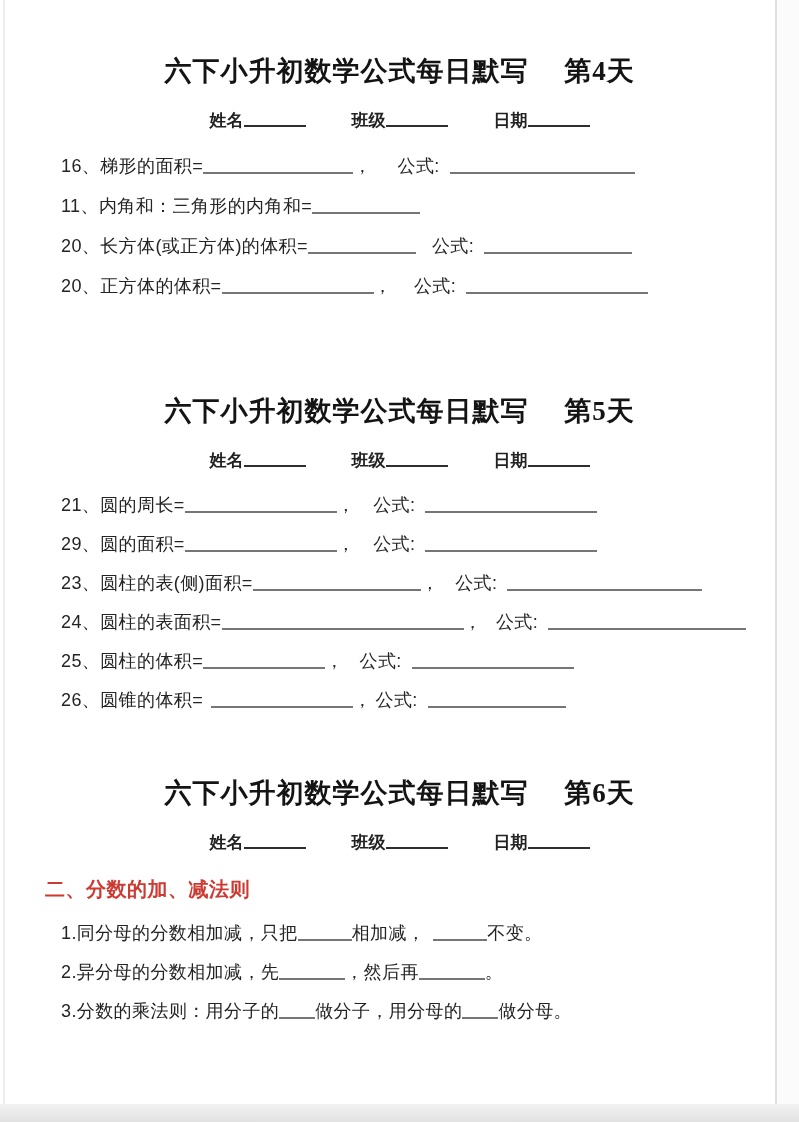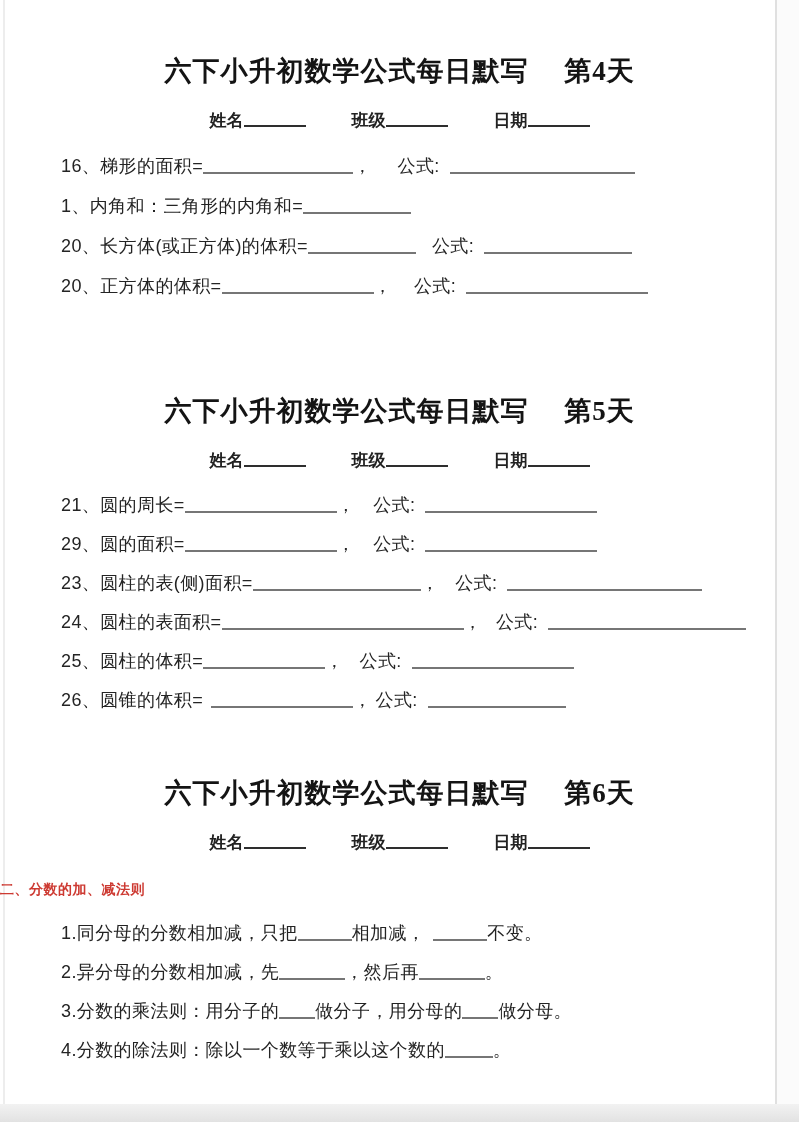--- a/index.html
+++ b/index.html
@@ -29,43 +29,43 @@
   .namefield{white-space:nowrap;}
   .nameblank{display:inline-block;border-bottom:2px solid #2e2e2e;transform:translateY(1px);}
   .items{margin-top:14px;padding-left:61px;}
   .item{white-space:nowrap;font-size:18px;letter-spacing:.4px;color:#242424;}
   .day-0 .item{line-height:40px;height:40px;}
   .day-1 .item{line-height:39px;height:39px;}
   .day-2 .item{line-height:39px;height:39px;}
   .blank{display:inline-block;border-bottom:2px solid #767676;transform:translateY(2px);}
   .gap{display:inline-block;}
   .subheading{
-    margin-top:24px;
-    font-weight:700;font-size:14px;line-height:22px;letter-spacing:.5px;color:#cd3a32;
+    margin-top:24px;padding-left:45px;
+    font-weight:700;font-size:20px;line-height:22px;letter-spacing:.5px;color:#cd3a32;
   }
 </style>
 </head>
 <body>
 
 <div class="page">
   <div class="edge-left"></div>
   <div class="edge-right-margin"></div>
   <div class="edge-right"></div>
   <div class="edge-bottom"></div>
 
   <section class="day day-0">
     <h1 class="title">六下小升初数学公式每日默写　 第4天</h1>
     <div class="namerow">
         <span class="namefield"><span>姓名</span><span class="nameblank" style="width: 62px;"></span></span>
         <span class="namefield"><span>班级</span><span class="nameblank" style="width: 62px;"></span></span>
         <span class="namefield"><span>日期</span><span class="nameblank" style="width: 62px;"></span></span>
       </div>
     <div class="items">
         <div class="item"><span>16、梯形的面积=</span><span class="blank" style="width: 150px;"></span><span>，</span><span class="gap" style="width: 26px;"></span><span>公式:</span><span class="gap" style="width: 10px;"></span><span class="blank" style="width: 185px;"></span></div>
-        <div class="item"><span>1、内角和：三角形的内角和=</span><span class="blank" style="width: 108px;"></span></div>
+        <div class="item"><span>11、内角和：三角形的内角和=</span><span class="blank" style="width: 108px;"></span></div>
         <div class="item"><span>20、长方体(或正方体)的体积=</span><span class="blank" style="width: 108px;"></span><span class="gap" style="width: 16px;"></span><span>公式:</span><span class="gap" style="width: 10px;"></span><span class="blank" style="width: 148px;"></span></div>
         <div class="item"><span>20、正方体的体积=</span><span class="blank" style="width: 152px;"></span><span>，</span><span class="gap" style="width: 22px;"></span><span>公式:</span><span class="gap" style="width: 10px;"></span><span class="blank" style="width: 182px;"></span></div>
       </div>
   </section>
 
   <section class="day day-1">
     <h1 class="title">六下小升初数学公式每日默写　 第5天</h1>
     <div class="namerow">
         <span class="namefield"><span>姓名</span><span class="nameblank" style="width: 62px;"></span></span>
         <span class="namefield"><span>班级</span><span class="nameblank" style="width: 62px;"></span></span>
@@ -86,16 +86,15 @@
     <div class="namerow">
         <span class="namefield"><span>姓名</span><span class="nameblank" style="width: 62px;"></span></span>
         <span class="namefield"><span>班级</span><span class="nameblank" style="width: 62px;"></span></span>
         <span class="namefield"><span>日期</span><span class="nameblank" style="width: 62px;"></span></span>
       </div>
     <div class="subheading">二、分数的加、减法则</div>
     <div class="items">
         <div class="item"><span>1.同分母的分数相加减，只把</span><span class="blank" style="width: 54px;"></span><span>相加减，</span><span class="gap" style="width: 8px;"></span><span class="blank" style="width: 54px;"></span><span>不变。</span></div>
         <div class="item"><span>2.异分母的分数相加减，先</span><span class="blank" style="width: 66px;"></span><span>，然后再</span><span class="blank" style="width: 66px;"></span><span>。</span></div>
         <div class="item"><span>3.分数的乘法则：用分子的</span><span class="blank" style="width: 36px;"></span><span>做分子，用分母的</span><span class="blank" style="width: 36px;"></span><span>做分母。</span></div>
-        <div class="item"><span>4.分数的除法则：除以一个数等于乘以这个数的</span><span class="blank" style="width: 48px;"></span><span>。</span></div>
       </div>
   </section>
 </div>
 
 </body></html>

